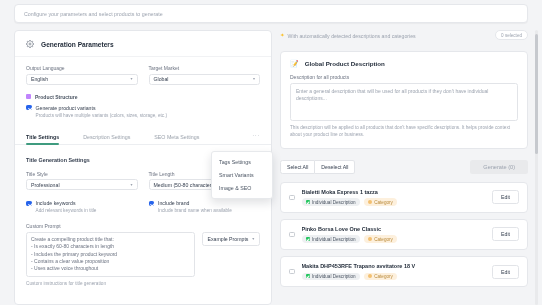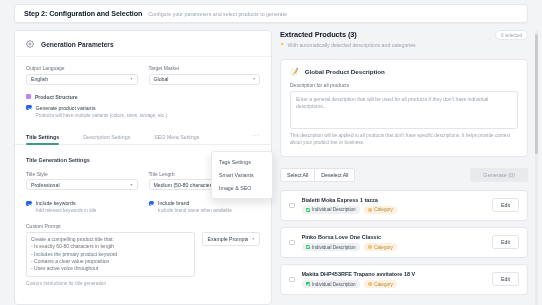--- a/index.html
+++ b/index.html
@@ -131,21 +131,20 @@
   .edit-btn { border:1px solid #e2e4e8; border-radius:2.5px; background:#fff; font-size:5.2px; color:#374151; padding:3px 8px; }
 
   
   #scroll-track { position:absolute; right:4px; top:30px; width:3px; height:275px; background:#e9eaec; border-radius:2px; }
   #scroll-thumb { position:absolute; right:4px; top:34px; width:3px; height:120px; background:#c6c9ce; border-radius:2px; }
 </style>
 </head>
 <body>
 
 <div id="step-bar" class="card">
-  <span id="step-title">Step 2: Configuration and Selection</span>
   <span id="step-sub">Configure your parameters and select products to generate</span>
 </div>
 
 <div id="left-col">
   <div id="gen-params-card" class="card">
 
     <div class="panel-head">
       <span>
         <svg class="gear" viewBox="0 0 24 24" fill="none" stroke="currentColor" stroke-width="2">
           <circle cx="12" cy="12" r="3"></circle>
@@ -265,21 +264,20 @@
 <div id="tab-menu">
   <div class="menu-item">Tags Settings</div>
   <div class="menu-item">Smart Variants</div>
   <div class="menu-item">Image &amp; SEO</div>
 </div>
 
 <div id="right-col">
 
   <div id="ex-head">
     <div>
-      <div id="ex-title">Extracted Products (3)</div>
       <div id="ex-sub">
         <span class="spark">✦</span>
         <span id="ex-sub-text">With automatically detected descriptions and categories</span>
       </div>
     </div>
     <div id="sel-badge">0 selected</div>
   </div>
 
   <div id="gpd-card" class="card">
     <div id="gpd-head">

